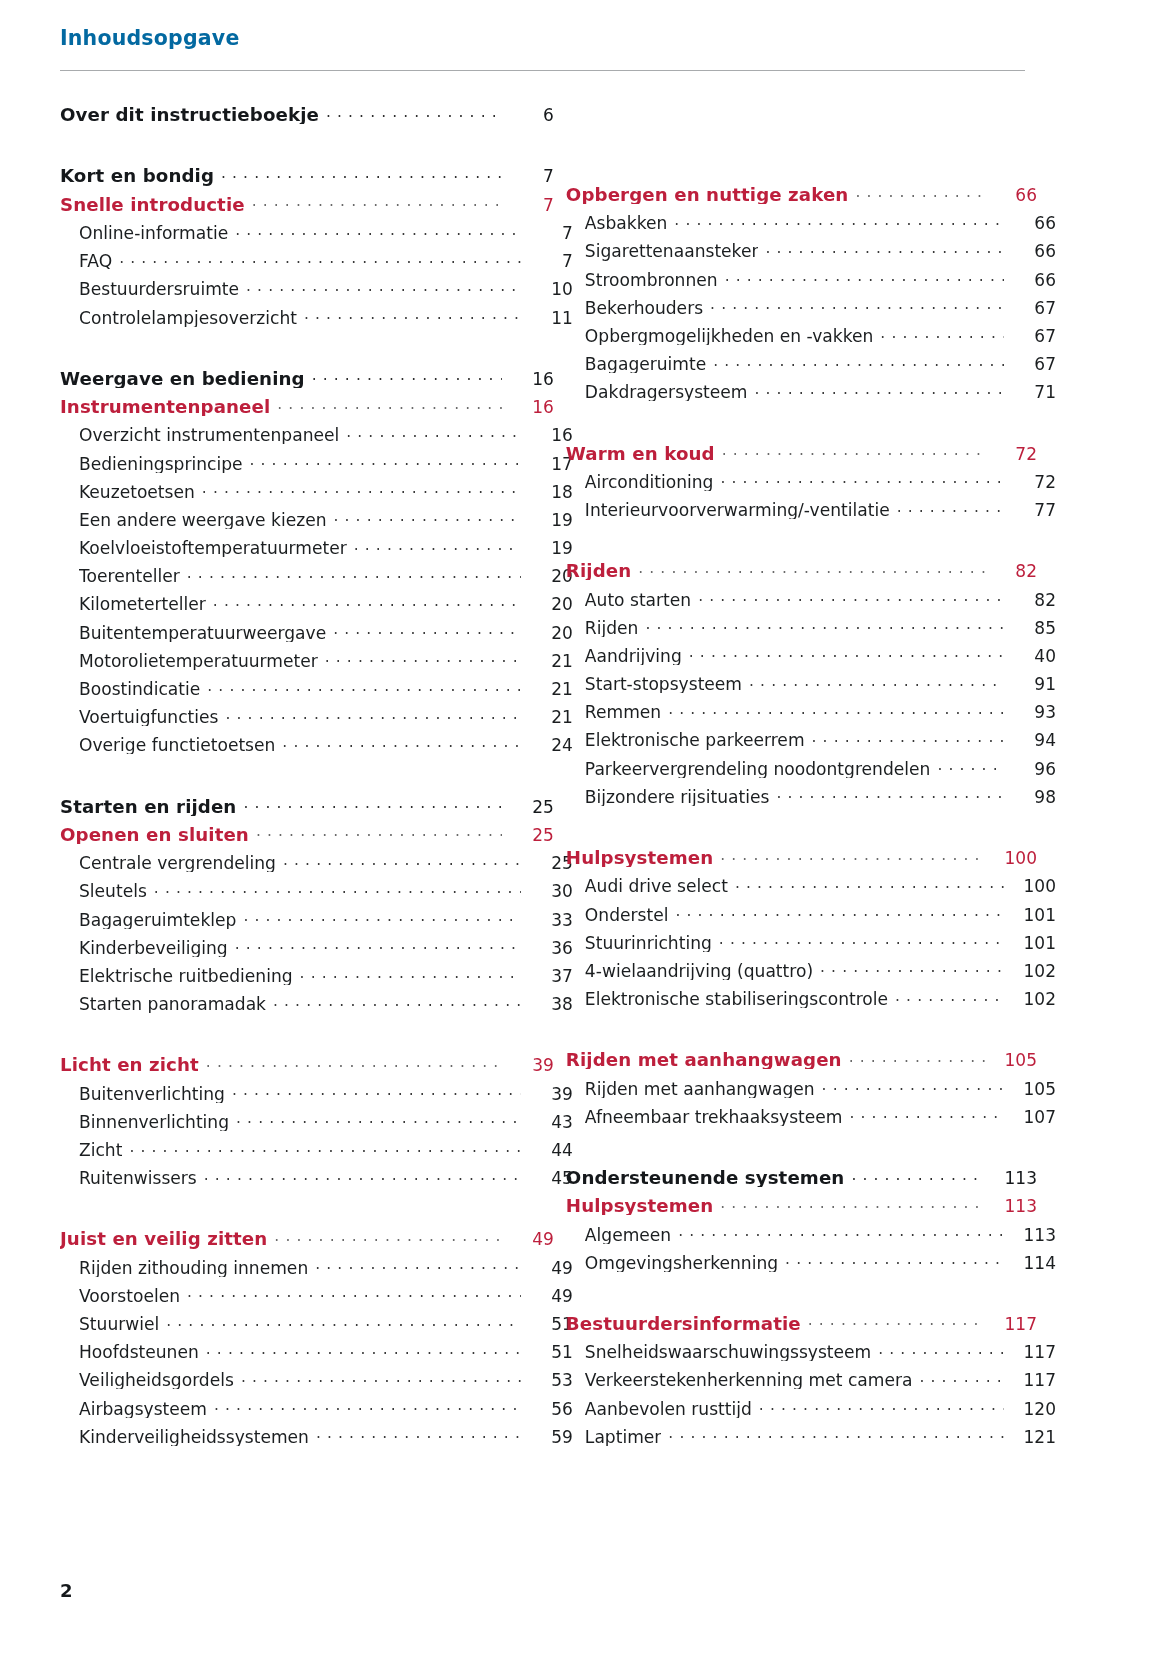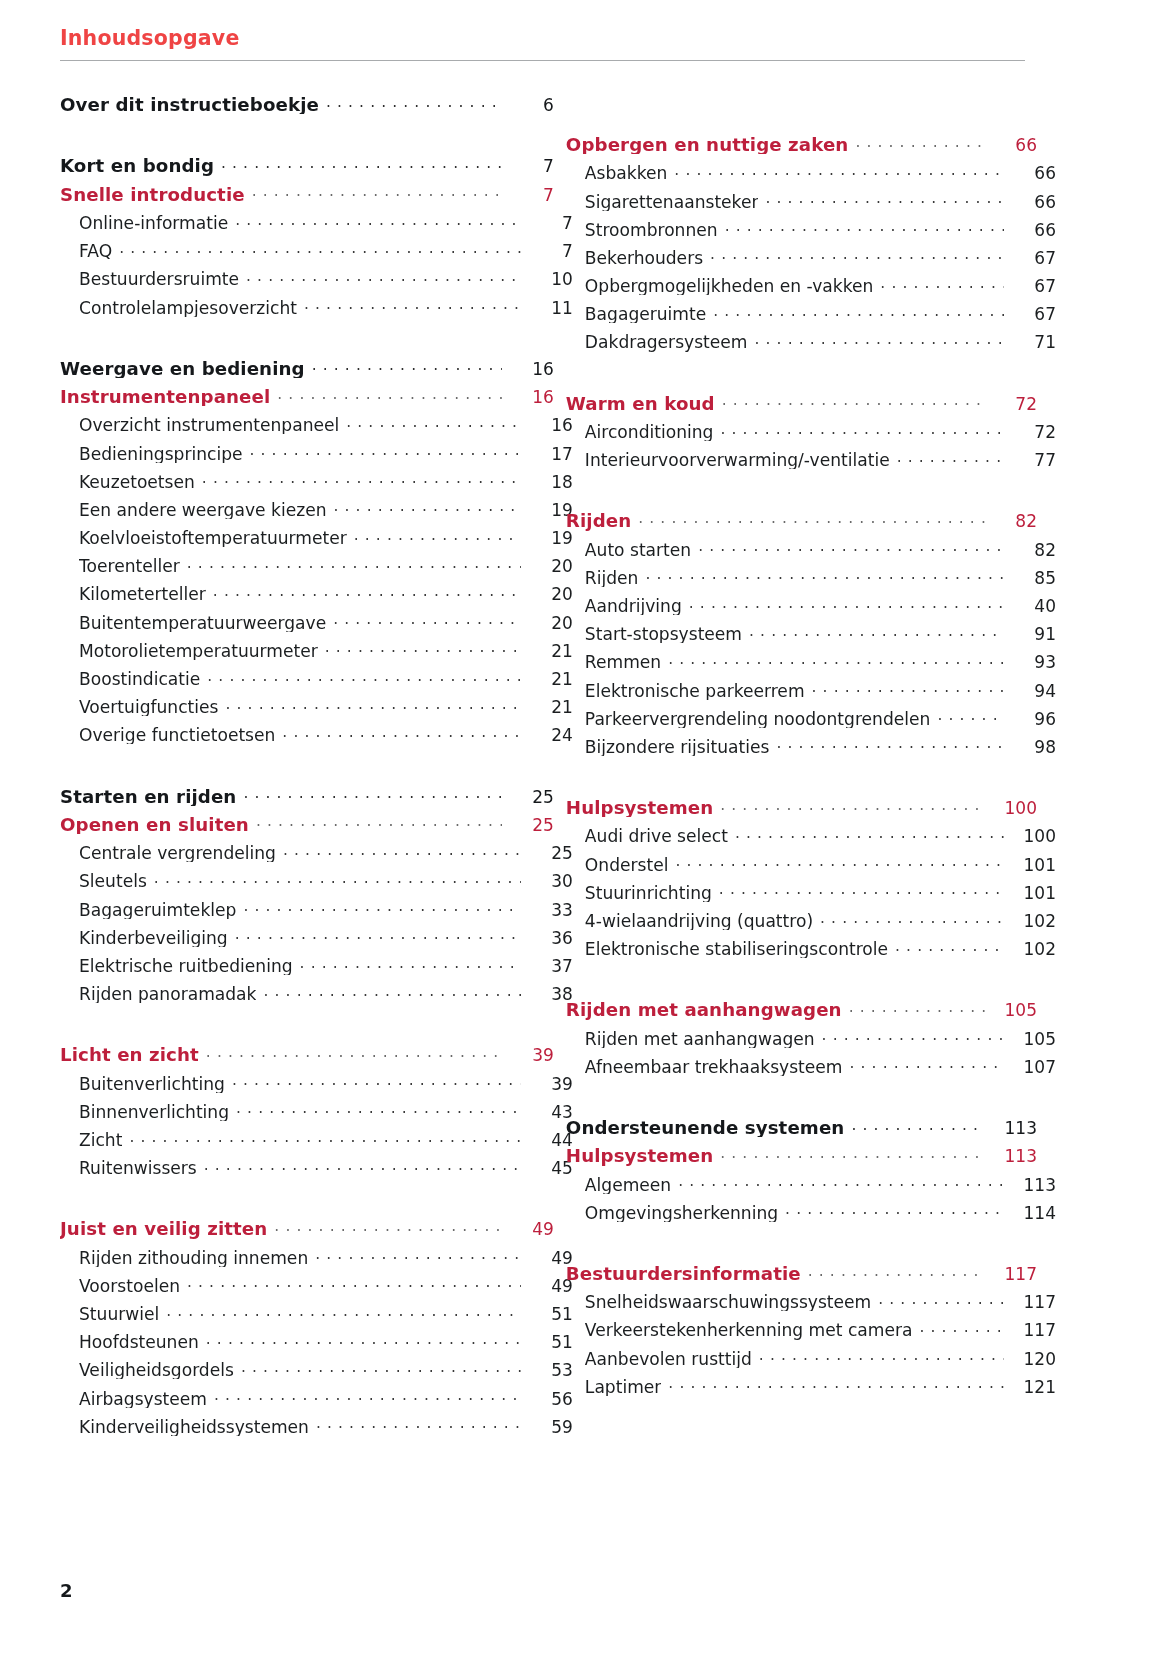--- a/index.html
+++ b/index.html
@@ -20,35 +20,35 @@
     left: 0; top: 0;
     width: 1165px;
     height: 1653px;
     box-sizing: border-box;
     padding: 26px 128px 0 60px;
   }
   .doc-title {
     font-size: 20.5px;
     font-weight: bold;
     letter-spacing: 0.2px;
-    color: #ef4444;
-    margin: 0 0 9px 0;
+    color: #0369a1;
+    margin: 0 0 19px 0;
     line-height: 1.2;
   }
   .title-rule {
     border-top: 1.3px solid #a8abad;
     width: 965px;
     height: 0;
     margin: 0 0 30px 0;
   }
   .columns {
     display: flex;
     flex-direction: row;
     gap: 0px;
-    align-items: center;
+    align-items: flex-end;
   }
   .col {
     box-sizing: border-box;
   }
   .col-left { width: 500px; padding-right: 0px; }
   .col-right { width: 477px; margin-left: 12px; }
 
   .group { margin-bottom: 0; }
   .group.spaced { margin-top: 33px; }
 
@@ -294,21 +294,21 @@
             <span class="label">Kinderbeveiliging</span>
             <span class="leader"></span>
             <span class="pageno">36</span>
           </div>
           <div class="entry lvl-item">
             <span class="label">Elektrische ruitbediening</span>
             <span class="leader"></span>
             <span class="pageno">37</span>
           </div>
           <div class="entry lvl-item">
-            <span class="label">Rijden panoramadak</span>
+            <span class="label">Starten panoramadak</span>
             <span class="leader"></span>
             <span class="pageno">38</span>
           </div>
         </div>
         <div class="group spaced">
           <div class="entry lvl-section">
             <span class="label">Licht en zicht</span>
             <span class="leader"></span>
             <span class="pageno">39</span>
           </div>

